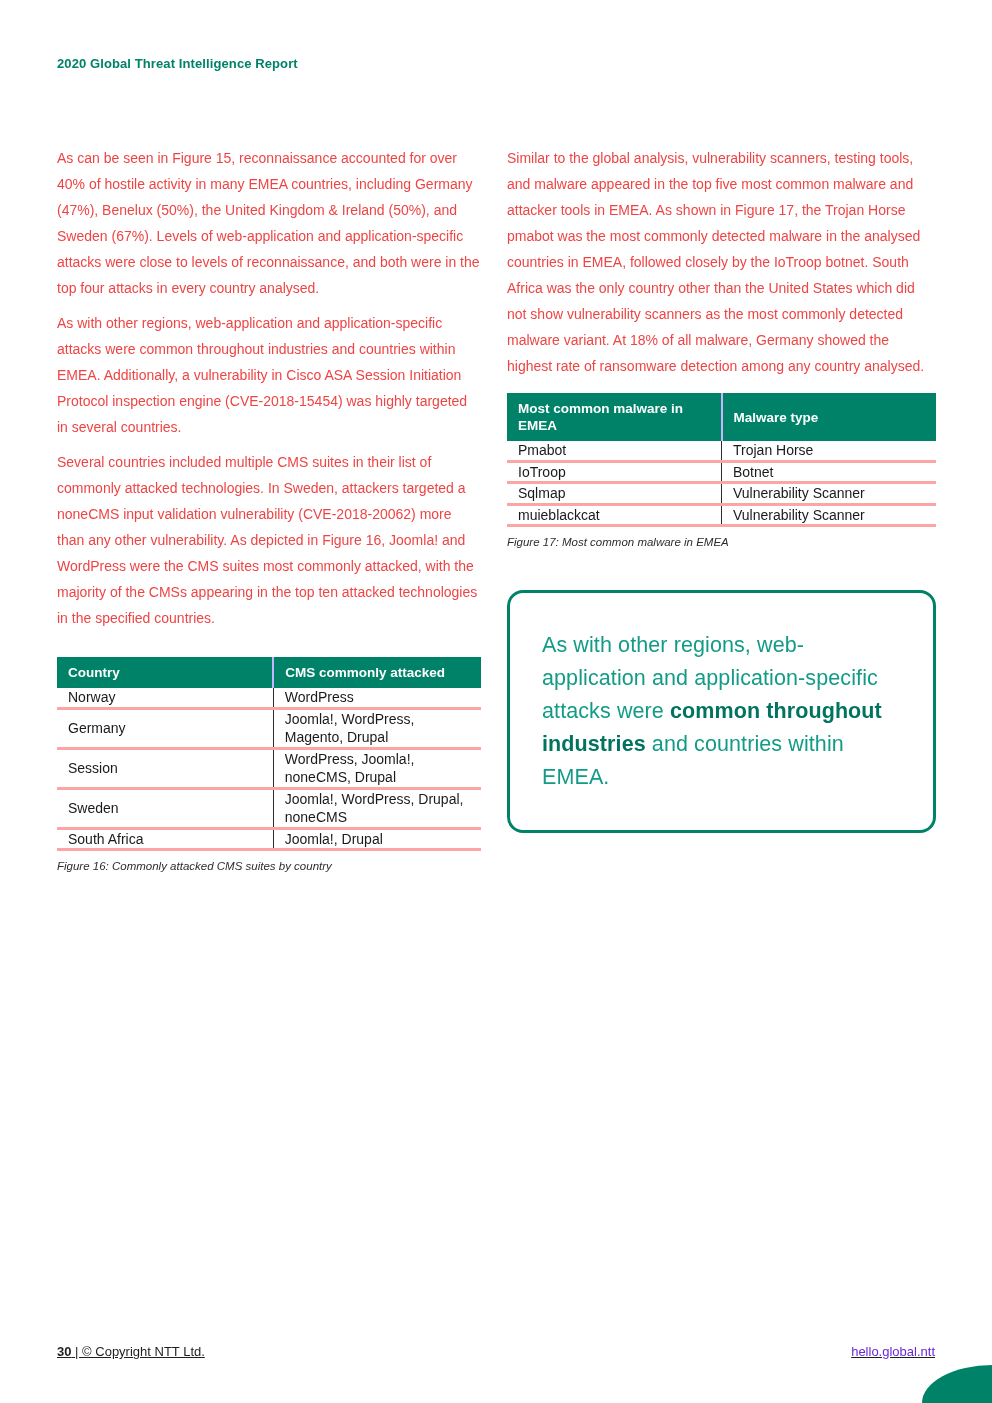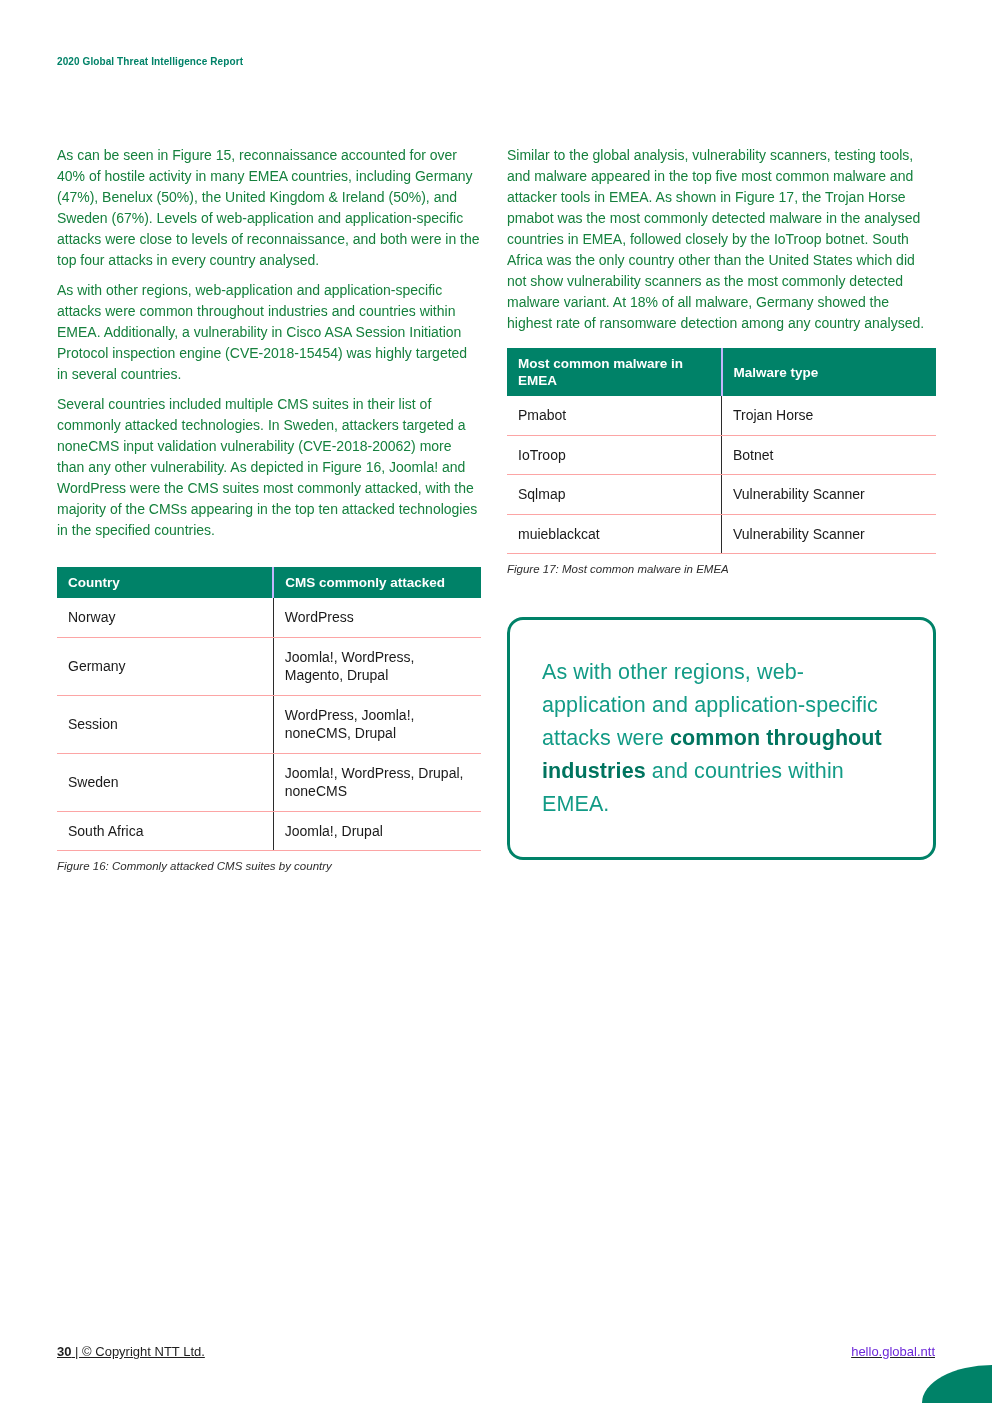--- a/index.html
+++ b/index.html
@@ -13,42 +13,42 @@
     width: 992px;
     height: 1403px;
     margin: 0 auto;
     background: #ffffff;
     overflow: hidden;
   }
   .report-header {
     position: absolute;
     left: 57px;
     top: 56px;
-    font-size: 10px;
+    font-size: 13px;
     font-weight: 700;
     color: #008268;
     letter-spacing: 0.1px;
   }
   .col-left {
     position: absolute;
     left: 57px;
     top: 145px;
     width: 424px;
   }
   .col-right {
     position: absolute;
     left: 507px;
     top: 145px;
     width: 429px;
   }
   .body-para {
     font-size: 14px;
-    line-height: 21px;
+    line-height: 26px;
     margin-bottom: 9px;
-    color: #15803d;
+    color: #ef4444;
   }
   .data-table {
     width: 100%;
     border-collapse: collapse;
     font-size: 14px;
     color: #1a1a1a;
   }
   .cms-table-wrap { margin-top: 26px; }
   .malware-table-wrap { margin-top: 14px; }
   .data-table th {
@@ -56,22 +56,22 @@
     color: #ffffff;
     font-weight: 700;
     text-align: left;
     padding: 7px 11px;
     vertical-align: middle;
     font-size: 13.5px;
     line-height: 17px;
   }
   .data-table th + th { border-left: 2px solid #c4b5fd; }
   .data-table td {
-    border-bottom: 1px solid #fca5a5;
-    padding: 10px 11px;
+    border-bottom: 3px solid #fca5a5;
+    padding: 0 11px;
     vertical-align: middle;
     line-height: 18.5px;
   }
   .data-table td + td { border-left: 1px solid #2b2b2b; }
   .cms-table th:first-child, .cms-table td:first-child { width: 51%; }
   .malware-table th:first-child, .malware-table td:first-child { width: 50%; }
   .figure-caption {
     margin-top: 9px;
     font-size: 11.5px;
     font-style: italic;

